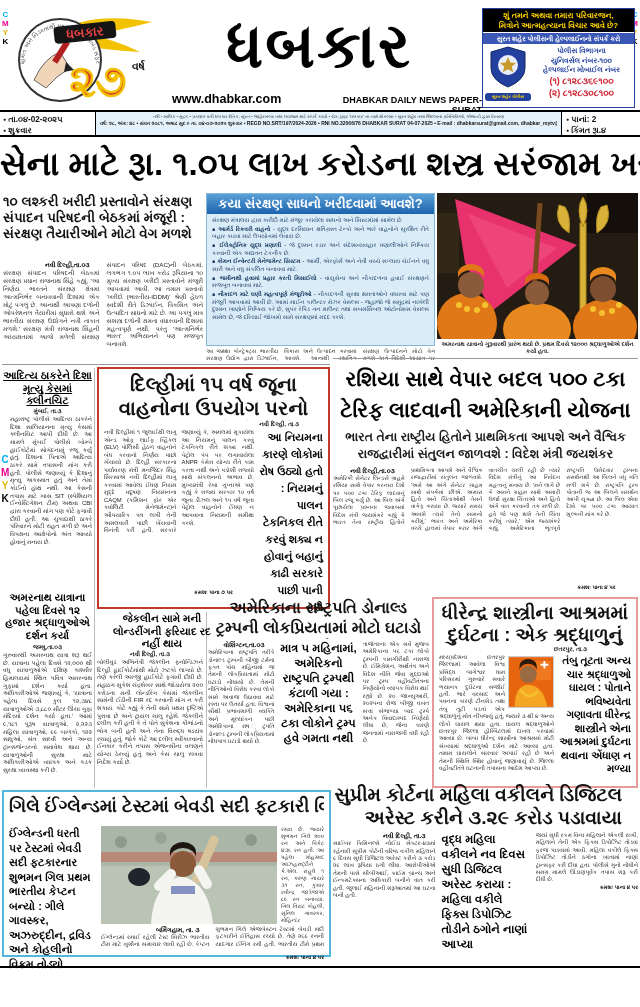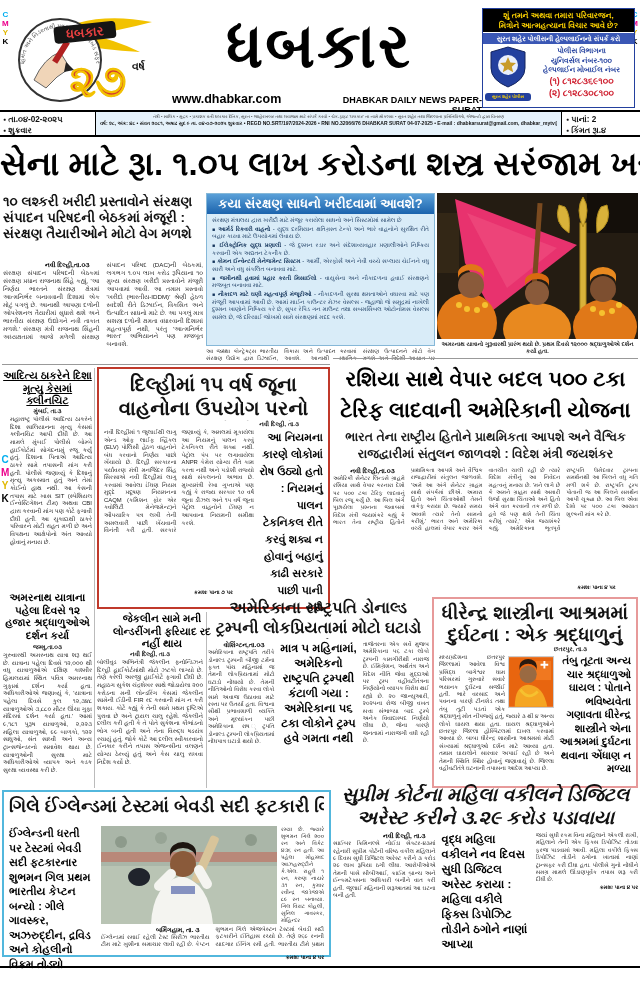--- a/index.html
+++ b/index.html
@@ -105,21 +105,21 @@
   .cr-headline { font-weight:700; font-size:18px; line-height:23px; text-align:center; white-space:nowrap; overflow:hidden; }
   .cr-flex { display:flex; gap:6px; margin-top:8px; }
   .cr-quote { width:86px; font-weight:700; font-size:11px; line-height:14.5px; color:#000; }
   .cr-main { flex:1; }
   .cr-top { display:flex; gap:4px; }
   .cr-photo { width:176px; height:98px; overflow:hidden; }
   .cr-sidecol { flex:1; font-size:5.5px; height:98px; }
   .cr-bottom { margin-top:2px; font-size:5.8px; column-count:2; column-gap:6px; height:28px; overflow:hidden; text-align:justify; color:#222; line-height:1.26; }
 
   
-  .law-headline { left:333px; top:784px; width:305px; height:45px; font-weight:700; font-size:19px; line-height:22.5px; text-align:center; overflow:hidden;font-style:italic; }
+  .law-headline { left:317px; top:784px; width:305px; height:45px; font-weight:700; font-size:19px; line-height:22.5px; text-align:right; overflow:hidden; }
   .law-flex { left:333px; top:832px; width:305px; height:118px; display:flex; gap:6px; }
   .law-col { flex:1; font-size:5.8px; }
   .law-quote { width:88px; font-weight:700; font-size:11.5px; line-height:15px; text-align:left; color:#000; }
 </style>
 </head>
 <body>
 
 <div class="page">
 
   <div class="abs cmyk" style="left:2px; top:10px;">

